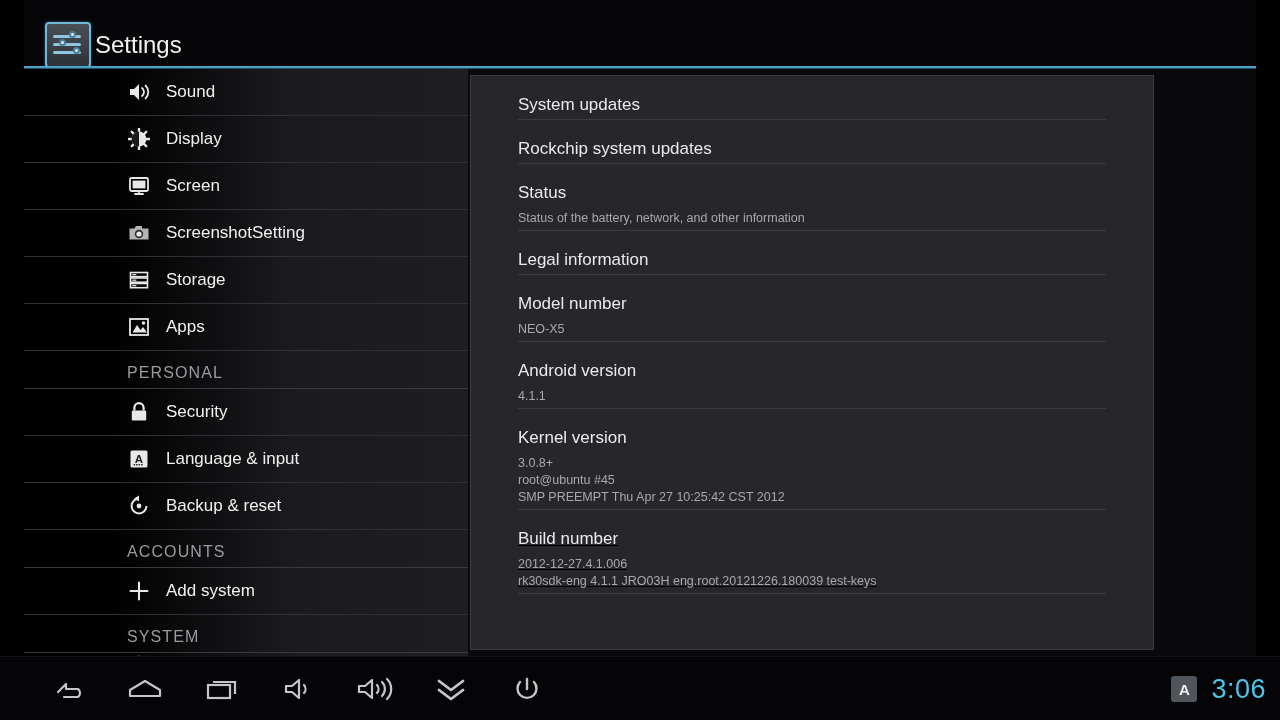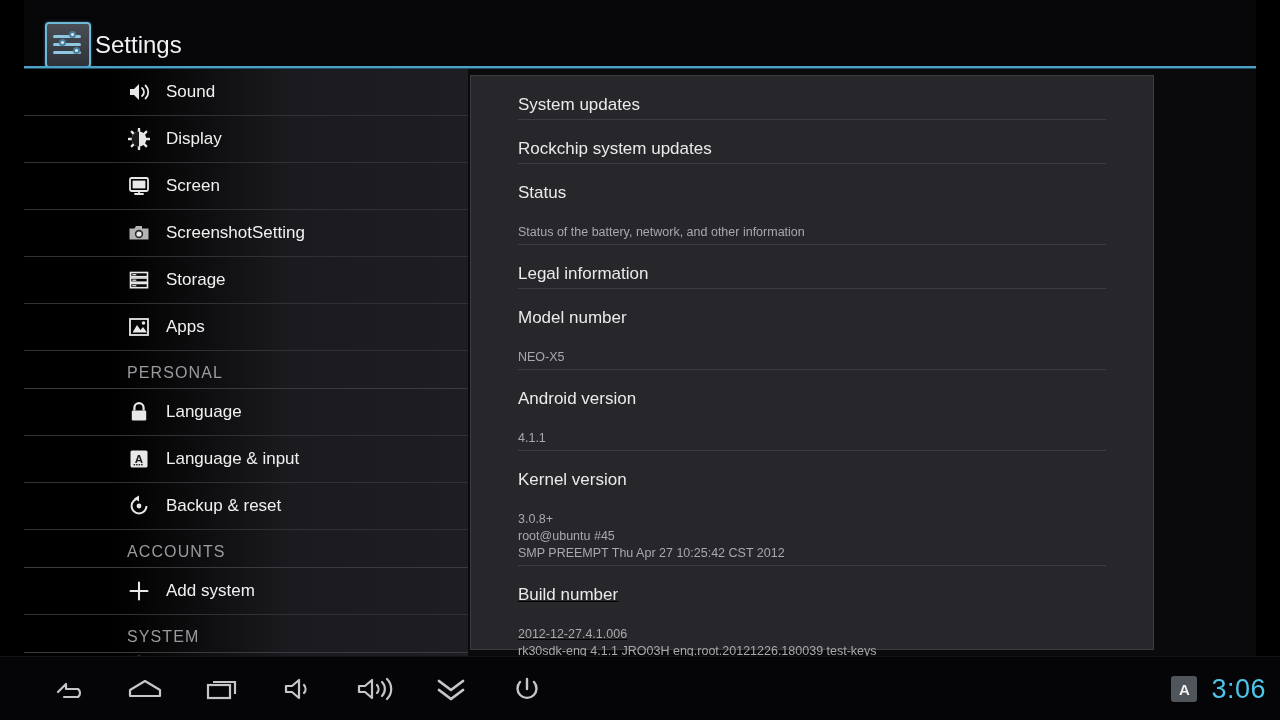--- a/index.html
+++ b/index.html
@@ -86,21 +86,21 @@
     background:#26262b;
     border:1px solid #3b3b42;
   }
   .card-inner { padding:0 47px; }
   .pref {
     padding:18px 0 3px 0;
     border-bottom:1px solid #3c3c43;
   }
   .pref:last-child { border-bottom:1px solid #3c3c43;text-decoration:underline; }
   .pref .t { font-size:17px; color:#eaeaea; line-height:22px; }
-  .pref .s { font-size:12.5px; color:#a8a8ad; line-height:17px; margin-top:20px; }
+  .pref .s { font-size:12.5px; color:#a8a8ad; line-height:17px; margin-top:6px; }
   .pref .s div { white-space:nowrap; }
 
   
   .navbar {
     position:absolute; left:0; bottom:0; width:1280px; height:64px;
     background:#050507;
     border-top:1px solid #141418;
   }
   .nav-btn {
     position:absolute; top:0; height:64px; width:62px;
@@ -219,21 +219,21 @@
         <div class="side-head">
           <span>PERSONAL</span>
         </div>
         <div class="side-row">
           <span class="ico">
             <svg width="22" height="22" viewBox="0 0 22 22">
               <path d="M6.4 9.5 L6.4 6.8 A4.6 4.6 0 0 1 15.6 6.8 L15.6 9.5" fill="none" stroke="#e8e8e8" stroke-width="2.2"></path>
               <rect x="3.8" y="9.5" width="14.4" height="10" rx="1.2" fill="#e8e8e8"></rect>
             </svg>
           </span>
-          <span class="lbl">Language</span>
+          <span class="lbl">Security</span>
         </div>
         <div class="side-row">
           <span class="ico">
             <svg width="22" height="22" viewBox="0 0 22 22">
               <rect x="2.5" y="2.5" width="17" height="17" rx="1.6" fill="#e8e8e8"></rect>
               <text x="11" y="14.6" font-family="Liberation Sans, sans-serif" font-size="11.5" font-weight="700" fill="#1b1b1e" text-anchor="middle">A</text>
               <g fill="#1b1b1e">
                 <rect x="5.6" y="16" width="1.5" height="1.4"></rect>
                 <rect x="8.1" y="16" width="1.5" height="1.4"></rect>
                 <rect x="10.6" y="16" width="1.5" height="1.4"></rect>

